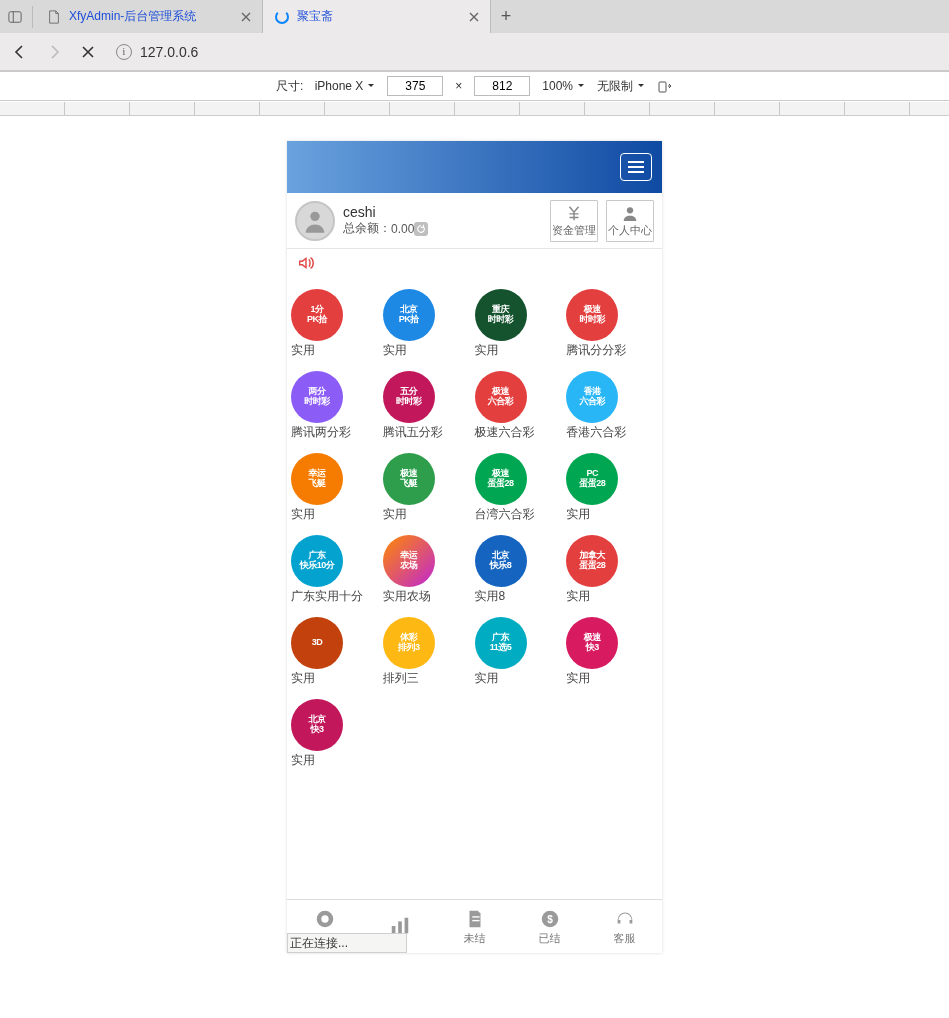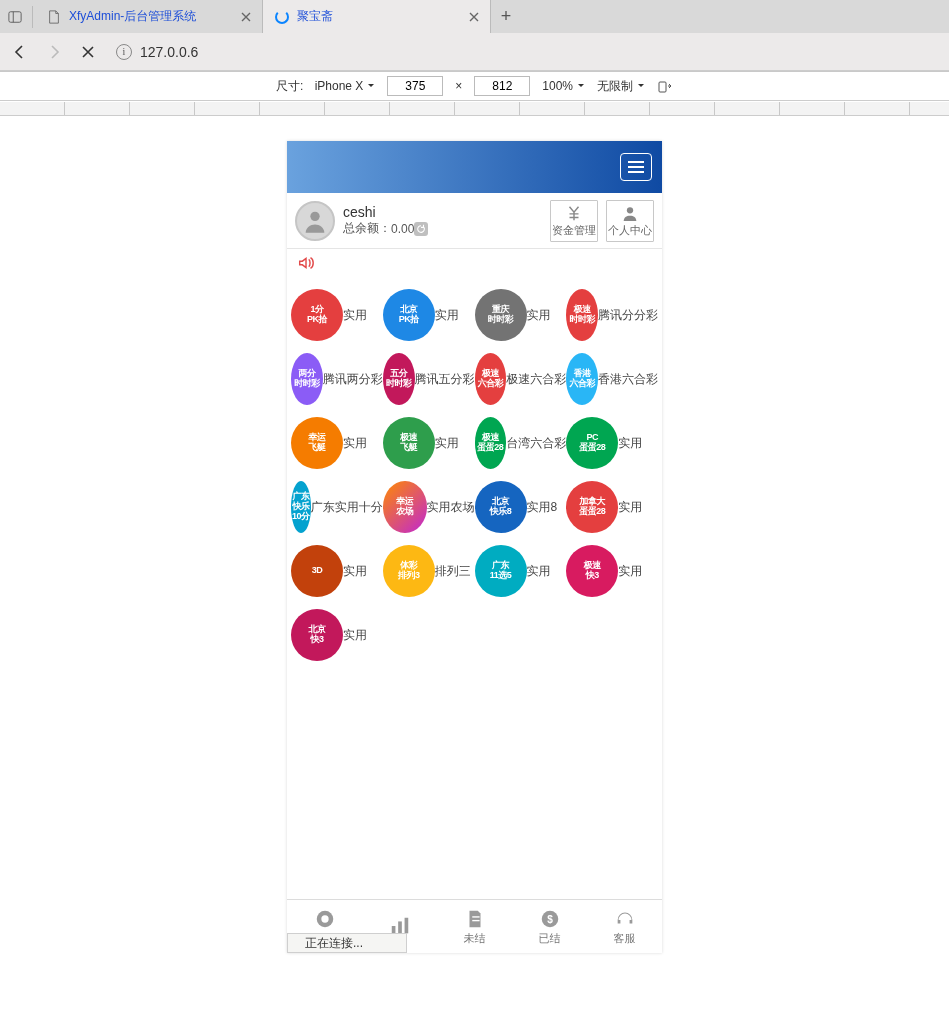--- a/index.html
+++ b/index.html
@@ -45,32 +45,32 @@
 .user-balance{font-size:12px;color:#555;display:flex;align-items:center;}
 .refresh-icn{width:14px;height:14px;border-radius:3px;background:#bfbfbf;display:flex;align-items:center;justify-content:center}
 .refresh-icn svg{width:10px;height:10px;fill:#fff}
 .tile-btn{width:48px;border:1px solid #c8c8c8;border-radius:1px;display:flex;flex-direction:column;align-items:center;justify-content:center;padding:3px 0;cursor:pointer;color:#666}
 .tile-btn svg{width:18px;height:18px;fill:#8a8a8a}
 .tile-btn span{font-size:11px;margin-top:1px}
 .marquee{height:28px;display:flex;align-items:center;padding:0 10px}
 .marquee svg{width:18px;height:18px;fill:none;stroke:#e24a4a;stroke-width:1.6}
 .grid-area{flex:1;overflow:auto;padding:6px 4px}
 .game-grid{display:flex;flex-wrap:wrap}
-.game{width:25%;display:flex;align-items:center;padding:6px 0;cursor:pointer}
+.game{width:25%;display:flex;flex-direction:column;padding:6px 0;cursor:pointer}
 .game .ball{width:52px;height:52px;border-radius:50%;display:flex;flex-direction:column;align-items:center;justify-content:center;color:#fff;font-size:9px;font-weight:bold;line-height:1.1;text-align:center;letter-spacing:-0.5px}
 .game .lbl{font-size:12px;color:#444;margin-top:1px;white-space:nowrap}
 .bottom-nav{height:54px;border-top:1px solid #dcdcdc;display:flex;position:relative;background:#fff}
 .bn-item{flex:1;display:flex;flex-direction:column;align-items:center;justify-content:center;gap:1px;cursor:pointer;color:#777}
 .bn-item svg{width:22px;height:22px;fill:#9a9a9a}
 .bn-item span{font-size:11px}
-.status-overlay{position:absolute;left:0;bottom:0;height:20px;background:#f5f5f3;border:1px solid #cfcfcf;padding:0 17px;font-size:12px;display:flex;align-items:center;color:#333;z-index:5;width:120px}
+.status-overlay{position:absolute;left:0;bottom:0;height:20px;background:#f5f5f3;border:1px solid #cfcfcf;padding:0 2px;font-size:12px;display:flex;align-items:center;color:#333;z-index:5;width:120px}
 
 .c-red{background:#e43f3f}
 .c-blue{background:#1e88e5}
-.c-teal{background:#737373}
+.c-teal{background:#14532d}
 .c-red2{background:#8b5cf6}
 .c-crimson{background:#c2185b}
 .c-orange{background:#f57c00}
 .c-sky{background:#29b6f6}
 .c-green{background:#2e9e4c}
 .c-green2{background:#00a651}
 .c-cyan{background:#04a2cf}
 .c-mix{background:linear-gradient(135deg,#ff8a00,#c026d3)}
 .c-navy{background:#1565c0}
 .c-yellow{background:#fdb813;color:#9b4a00}

